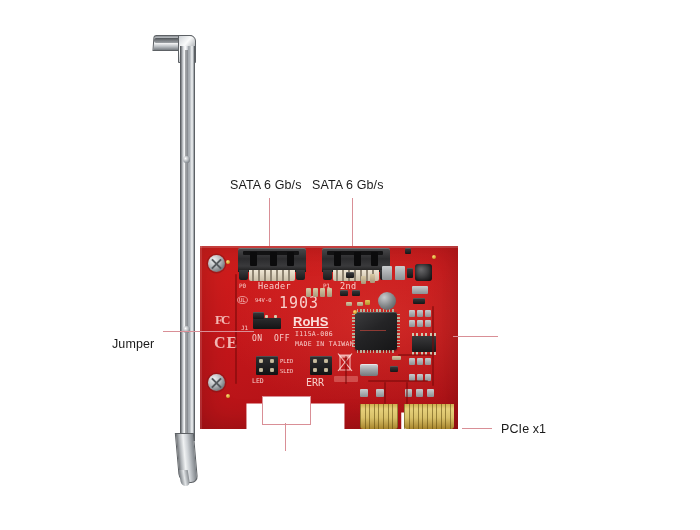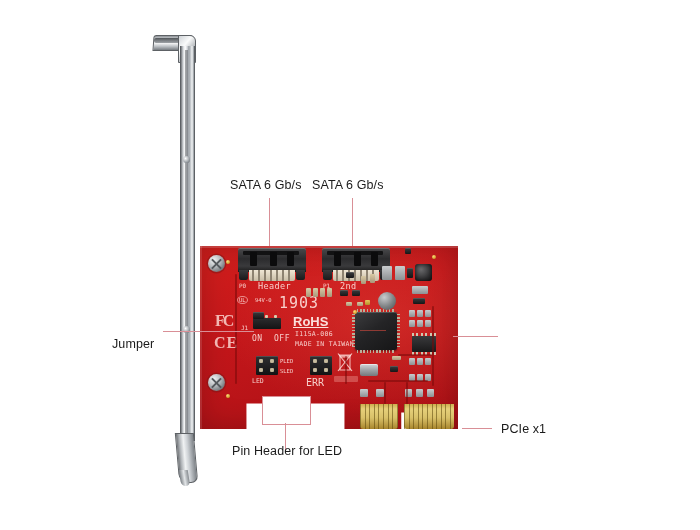--- a/index.html
+++ b/index.html
@@ -438,21 +438,21 @@
 
     <span class="silk" style="left:39px; top:36px; font-size:6px;">P0</span>
     <span class="silk" style="left:58px; top:35px; font-size:8.5px; letter-spacing:.4px;">Header</span>
     <span class="silk" style="left:123px; top:36px; font-size:6px;">P1</span>
     <span class="silk" style="left:140px; top:35px; font-size:8.5px; letter-spacing:.4px;">2nd</span>
 
     <span class="silk" style="left:37px; top:50px; font-size:5.5px; border:1px solid rgba(255,220,215,.6); border-radius:50%; padding:0 1px;">UL</span>
     <span class="silk" style="left:55px; top:51px; font-size:5.5px;">94V-0</span>
     <span class="silk" style="left:79px; top:48px; font-size:15px; letter-spacing:1px;">1903</span>
 
-    <span class="silk-logo" style="left:15px; top:66px; font-size:16px; letter-spacing:-2px;">FC</span>
+    <span class="silk-logo" style="left:15px; top:66px; font-size:13px; letter-spacing:-2px;">FC</span>
     <span class="silk-logo" style="left:14px; top:88px; font-size:16px; letter-spacing:1px;">CE</span>
 
     <span class="silk-big" style="left:93px; top:68px; font-size:13px;">RoHS</span>
     <span class="silk" style="left:95px; top:84px; font-size:6.5px; letter-spacing:.3px;">I115A-006</span>
     <span class="silk" style="left:95px; top:94px; font-size:6.5px; letter-spacing:.3px;">MADE IN TAIWAN</span>
 
     <div class="jumper-base" style="left:53px; top:72px; width:28px; height:11px;">
       <div class="jumper-pin" style="left:3px;  top:-3px;"></div>
       <div class="jumper-pin" style="left:12px; top:-3px;"></div>
       <div class="jumper-pin" style="left:21px; top:-3px;"></div>
@@ -567,20 +567,19 @@
   <div class="callout" style="left:230px; top:178px;">SATA 6 Gb/s</div>
   <div class="leader v" style="left:269px; top:198px; height:48px;"></div>
 
   <div class="callout" style="left:312px; top:178px;">SATA 6 Gb/s</div>
   <div class="leader v" style="left:352px; top:198px; height:48px;"></div>
 
   <div class="callout" style="left:112px; top:337px;">Jumper</div>
   <div class="leader h" style="left:163px; top:331px; width:91px;"></div>
 
   <div class="leader v" style="left:285px; top:423px; height:28px;"></div>
-  <div class="callout" style="left:232px; top:444px;">Pin Header for LED</div>
 
   <div class="leader h" style="left:453px; top:336px; width:45px;"></div>
 
   <div class="leader h" style="left:462px; top:428px; width:30px;"></div>
   <div class="callout" style="left:501px; top:422px;">PCIe x1</div>
 
 </div>
 
 </body></html>

